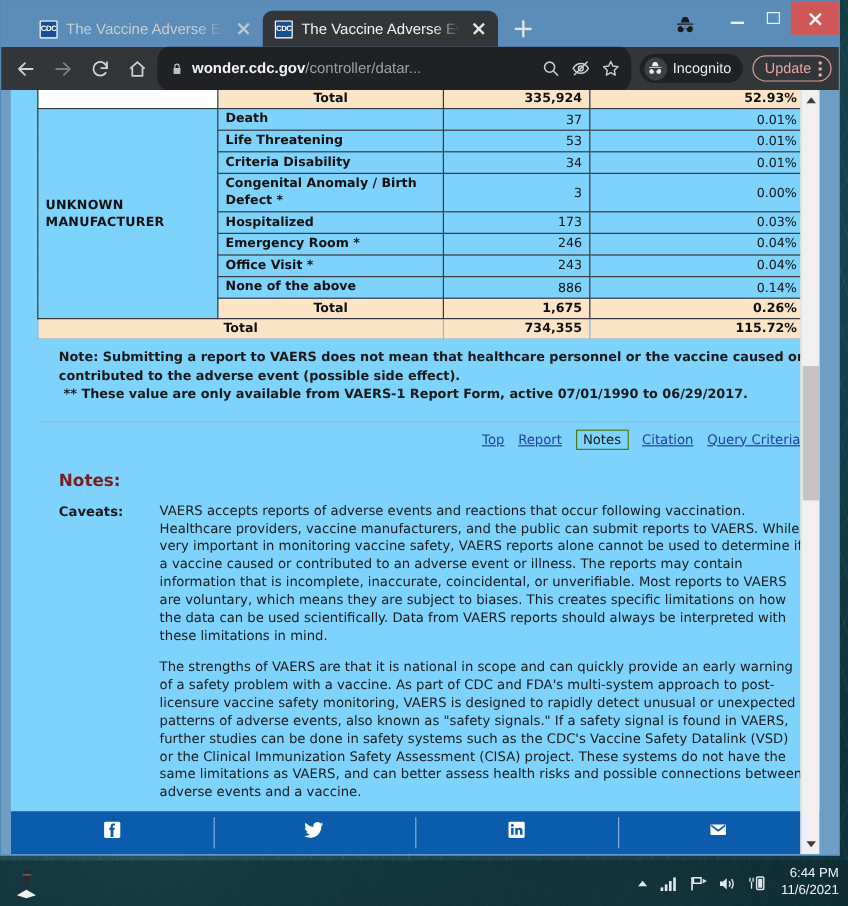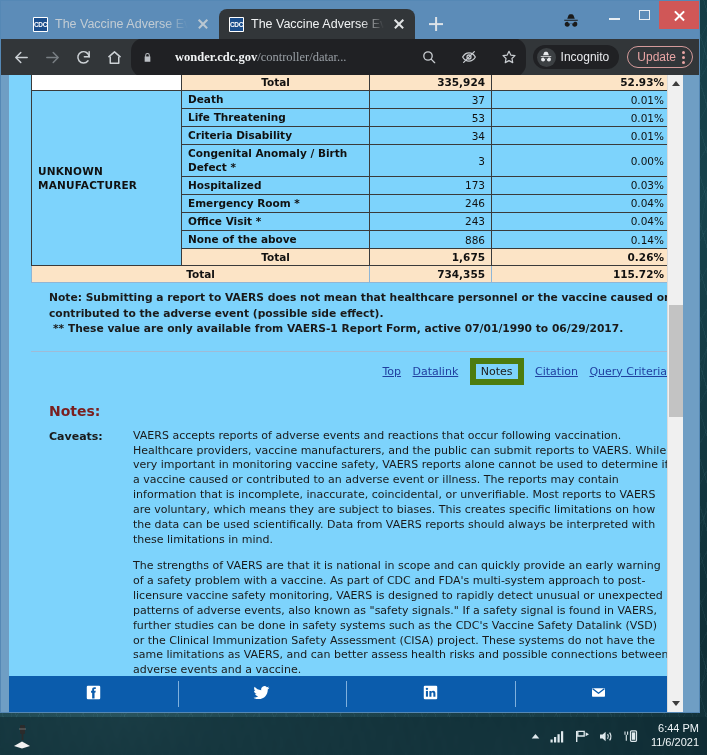--- a/index.html
+++ b/index.html
@@ -124,23 +124,22 @@
     width: 28px; height: 28px; flex: 0 0 28px;
     display: flex; align-items: center; justify-content: center;
     color: #cdd2d6;
   }
   .navbtn svg { width: 17px; height: 17px; }
   .navbtn.dim { color: #797f84; }
   .omnibox {
     flex: 1; height: 39px; background: #202124;
     border-radius: 13px;
     display: flex; align-items: center;
-    padding: 0 8px 0 11px; gap: 22px;
+    padding: 0 8px 0 11px; gap: 7px;
     min-width: 0;
-    font-family: Liberation Serif, serif;
   }
   .lockicon { width: 11px; height: 13px; flex: 0 0 11px; color: #bdc1c6; }
   .lockicon svg { width: 11px; height: 13px; display:block; }
   .urltext {
     flex: 1; font-size: 12.5px; color: #9aa0a6;
     white-space: nowrap; overflow: hidden;
   }
   .urltext b { color: #f1f3f4; font-weight: bold; }
   .omni-icon { width: 18px; height: 18px; flex: 0 0 18px; color: #c8ccd0; }
   .omni-icon svg { width: 16px; height: 16px; display: block; margin: 1px; }
@@ -222,21 +221,21 @@
     padding-top: 6px;
     text-align: right;
     font-size: 11px;
   }
   .seplinks a {
     color: #2140a0; text-decoration: underline;
     margin: 0 4px;
   }
   .seplinks .current {
     color: #1a1a1a; text-decoration: none; font-weight: normal;
-    border: 6px solid #4d7c0f; padding: 1px 5px; margin: 0 4px;
+    border: 1px solid #4d7c0f; padding: 1px 5px; margin: 0 4px;
     display: inline-block;
   }
 
   h2.notes-h {
     color: #7a1f1f; font-size: 14px; margin: 18px 0 10px 18px;
     font-weight: bold;
   }
   .caveat-block { display: flex; margin-left: 18px; }
   .caveat-key {
     width: 84px; flex: 0 0 84px;
@@ -493,21 +492,21 @@
           </tbody>
         </table>
 
         <div class="tbl-notes">
           <div>Note: Submitting a report to VAERS does not mean that healthcare personnel or the vaccine caused or contributed to the adverse event (possible side effect).</div>
           <div class="ln3">** These value are only available from VAERS-1 Report Form, active 07/01/1990 to 06/29/2017.</div>
         </div>
 
         <div class="seplinks">
           <a href="#">Top</a>
-          <a href="#">Datalink</a>
+          <a href="#">Report</a>
           <span class="current">Notes</span>
           <a href="#">Citation</a>
           <a href="#">Query Criteria</a>
         </div>
 
         <h2 class="notes-h">Notes:</h2>
 
         <div class="caveat-block">
           <div class="caveat-key">Caveats:</div>
           <div class="caveat-body">

